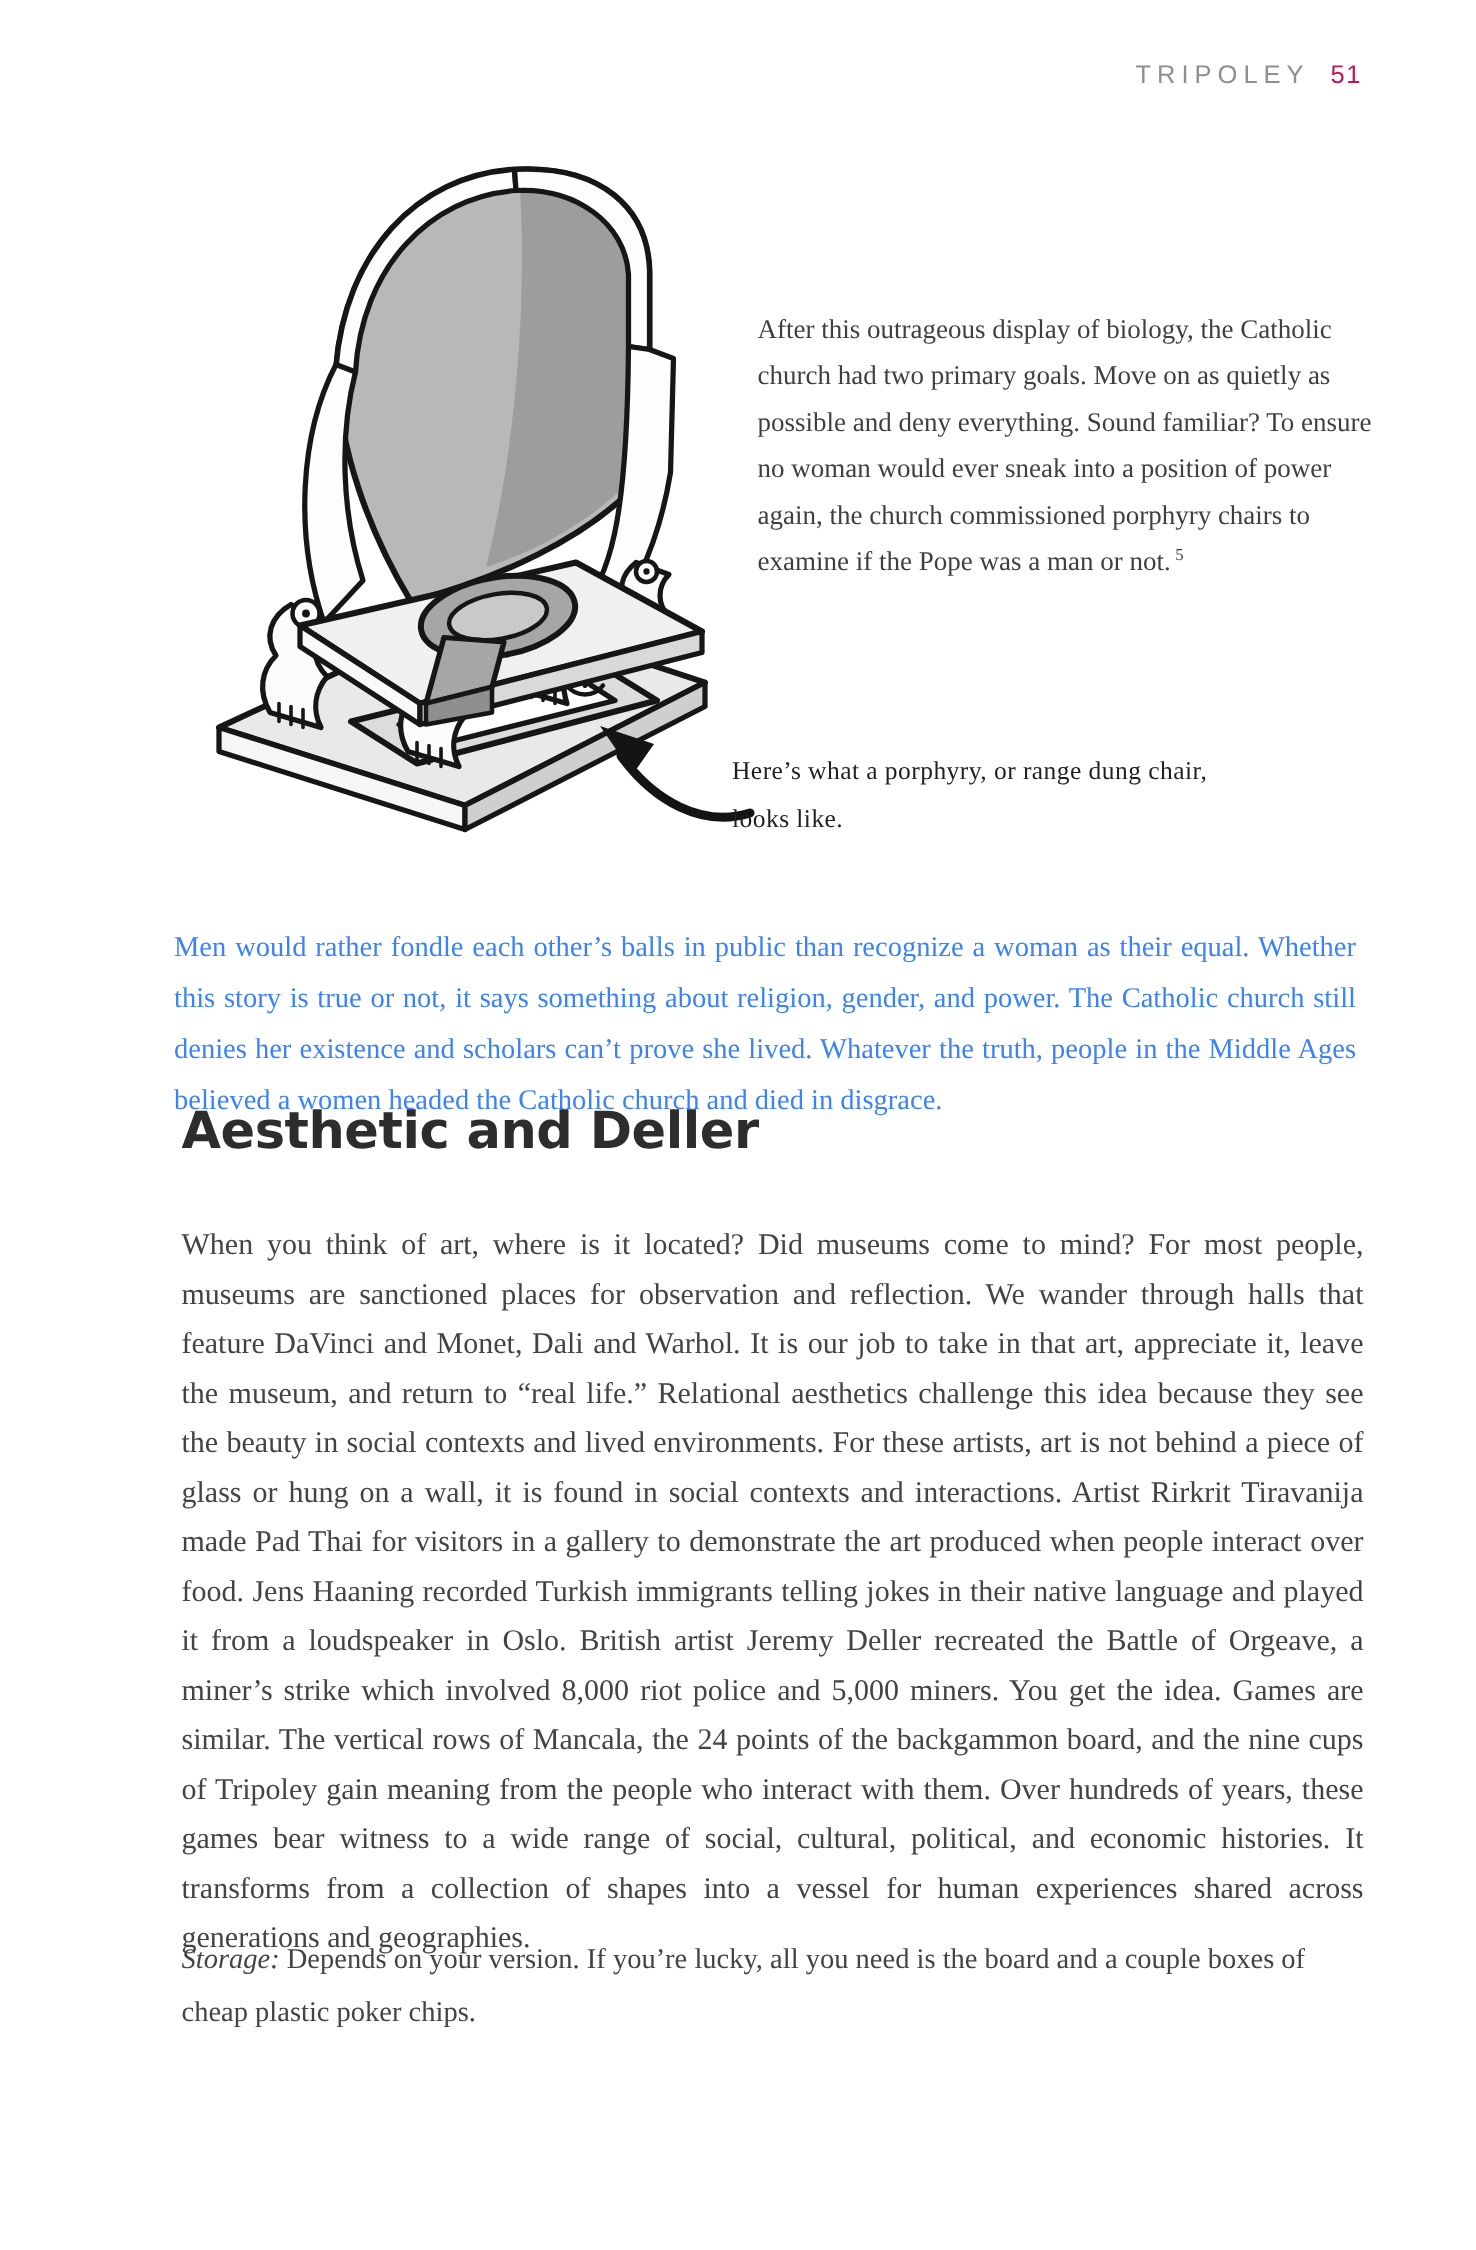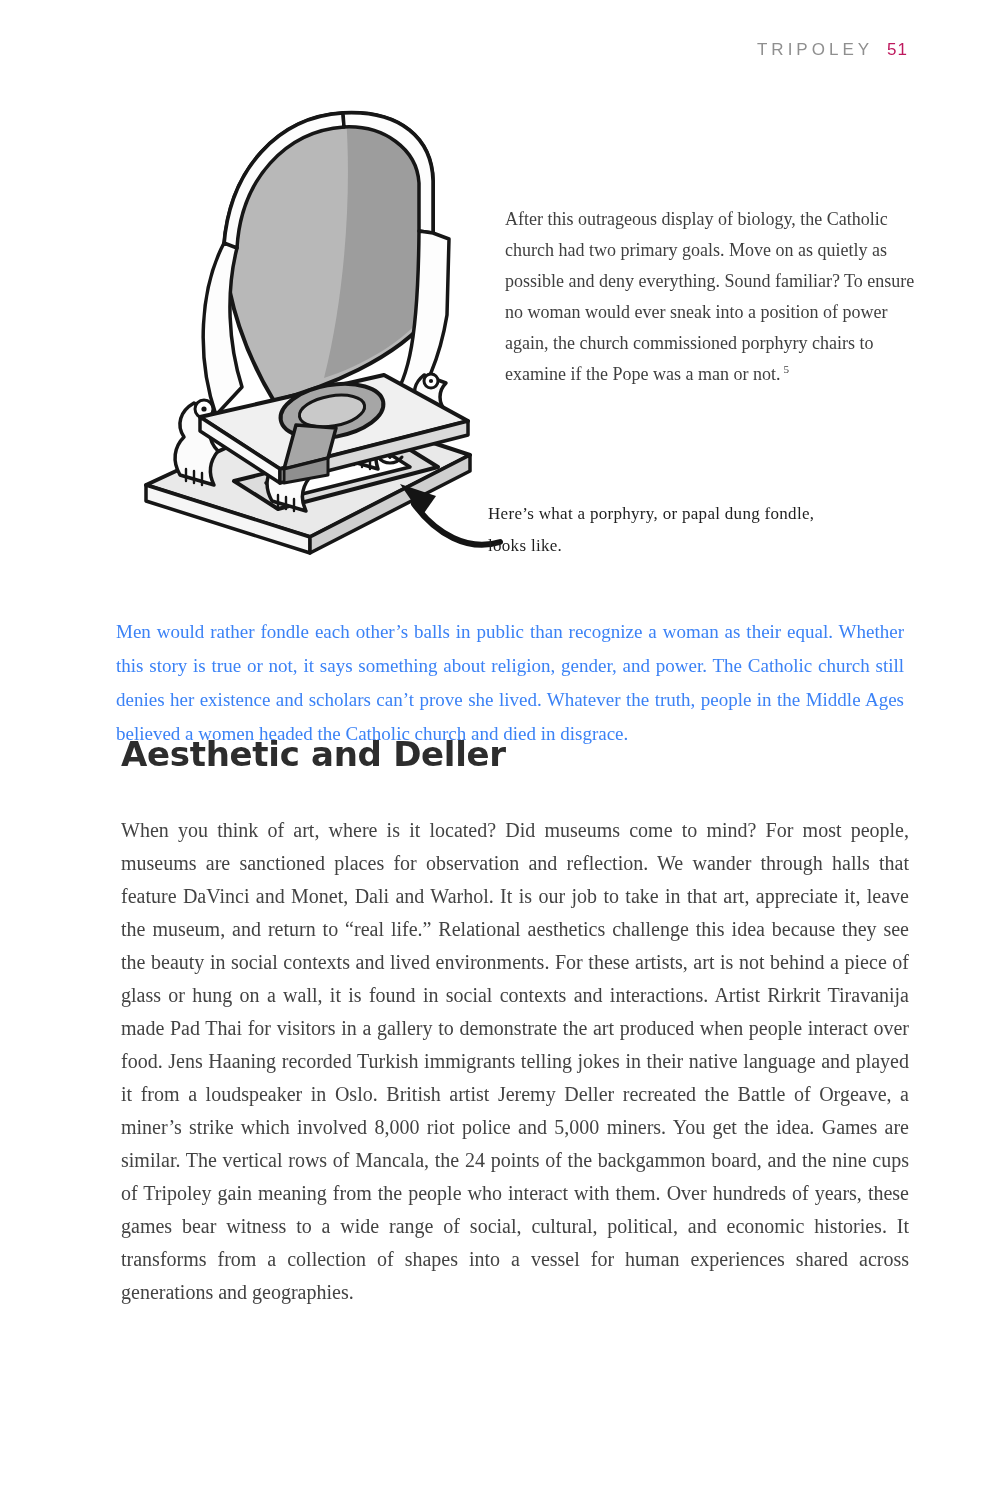--- a/index.html
+++ b/index.html
@@ -147,23 +147,24 @@
 
   <p class="fig-para"><span>After this outrageous display of biology, the Catholic church had two primary goals. Move on as quietly as possible and deny everything. Sound familiar? To ensure no woman would ever sneak into a position of power again, the church commissioned porphyry chairs to examine if the Pope was a man or not.</span><sup>5</sup></p>
 
   <div class="arrow-wrap">
     <svg viewBox="0 0 114 82" width="114" height="82" xmlns="http://www.w3.org/2000/svg">
       <path d="M108,64 C76,74 44,56 22,26" stroke="#141414" stroke-width="6" fill="none" stroke-linecap="round"></path>
       <path d="M30,38 L8,6 L44,18 Z" fill="#141414"></path>
     </svg>
   </div>
 
-  <div class="fig-caption">Here’s what a porphyry, or papal dung fondle, looks like.</div>
+  <div class="fig-caption">Here’s what a porphyry, or range dung chair, looks like.</div>
 
   <p class="para-1">Men would rather fondle each other’s balls in public than recognize a woman as their equal. Whether this story is true or not, it says something about religion, gender, and power. The Catholic church still denies her existence and scholars can’t prove she lived. Whatever the truth, people in the Middle Ages believed a women headed the Catholic church and died in disgrace.</p>
 
   <h1 class="section-heading">Aesthetic and Deller</h1>
 
   <p class="para-2">When you think of art, where is it located? Did museums come to mind? For most people, museums are sanctioned places for observation and reflection. We wander through halls that feature DaVinci and Monet, Dali and Warhol. It is our job to take in that art, appreciate it, leave the museum, and return to “real life.” Relational aesthetics challenge this idea because they see the beauty in social contexts and lived environments. For these artists, art is not behind a piece of glass or hung on a wall, it is found in social contexts and interactions. Artist Rirkrit Tiravanija made Pad Thai for visitors in a gallery to demonstrate the art produced when people interact over food. Jens Haaning recorded Turkish immigrants telling jokes in their native language and played it from a loudspeaker in Oslo. British artist Jeremy Deller recreated the Battle of Orgeave, a miner’s strike which involved 8,000 riot police and 5,000 miners. You get the idea. Games are similar. The vertical rows of Mancala, the 24 points of the backgammon board, and the nine cups of Tripoley gain meaning from the people who interact with them. Over hundreds of years, these games bear witness to a wide range of social, cultural, political, and economic histories. It transforms from a collection of shapes into a vessel for human experiences shared across generations and geographies.</p>
 
+  <p class="storage-para"><em>Storage:</em> <span>Depends on your version. If you’re lucky, all you need is the board and a couple boxes of cheap plastic poker chips.</span></p>
 
 
 </div>
 
 </body></html>

